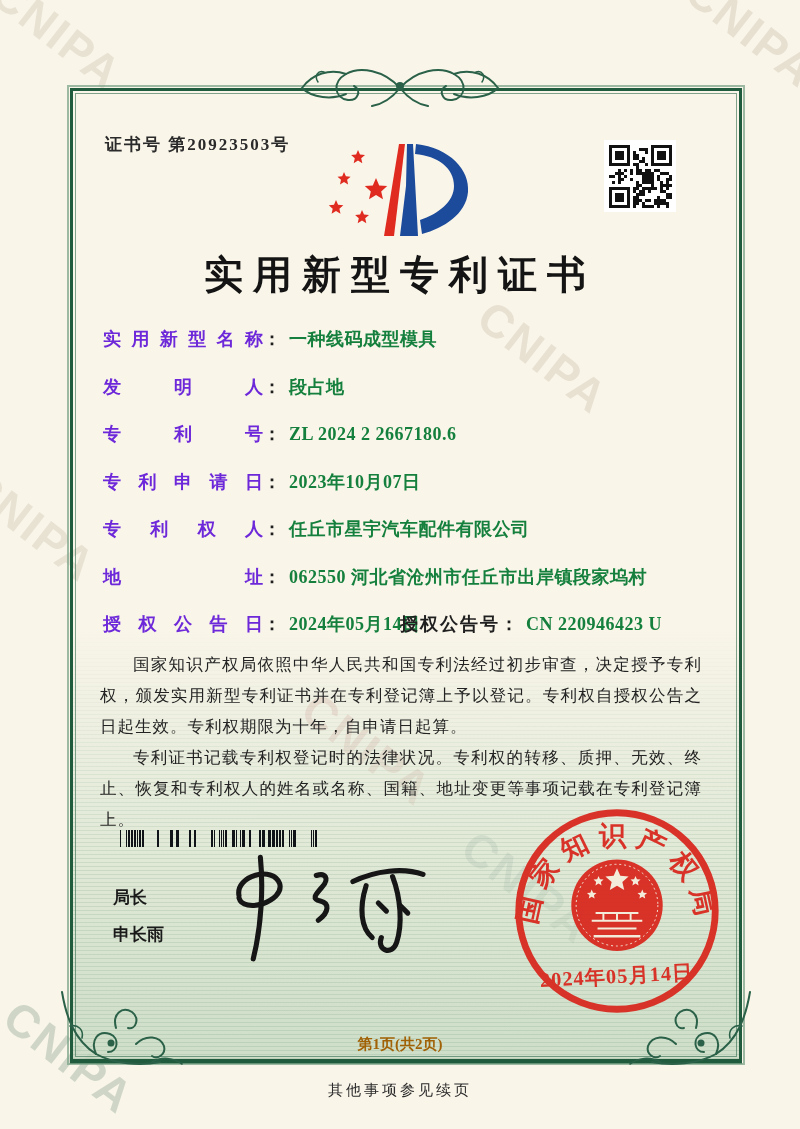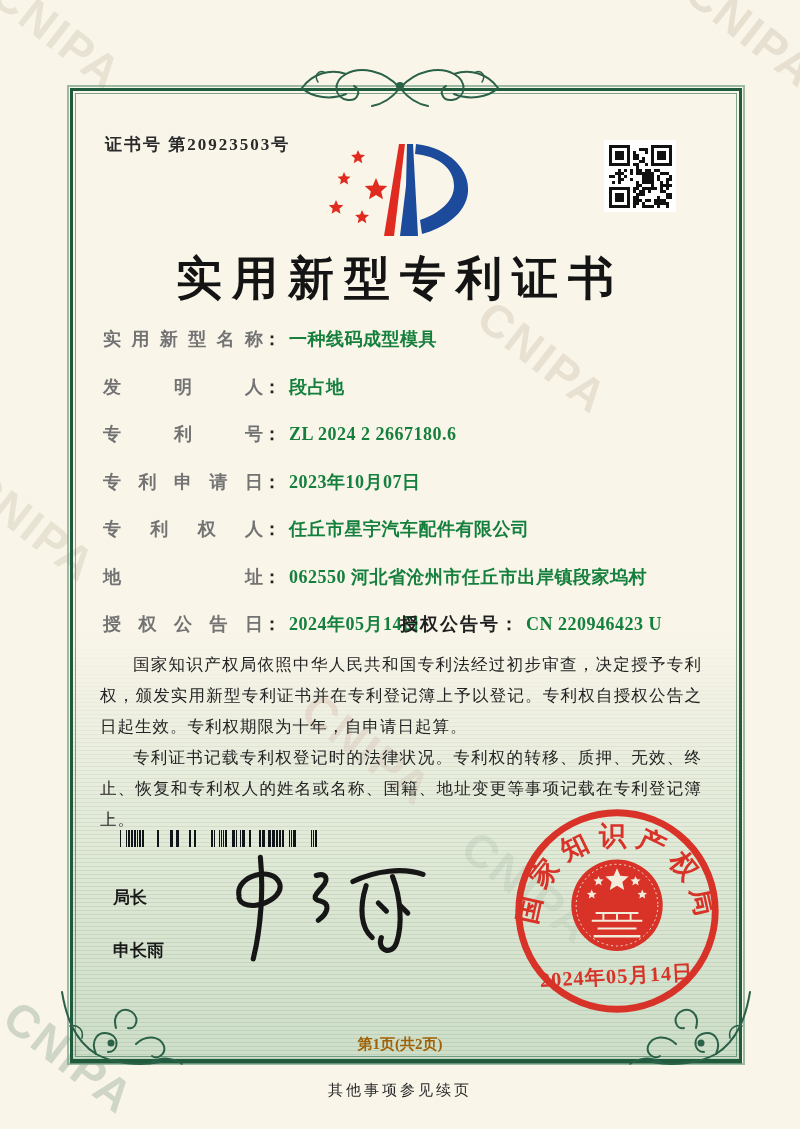--- a/index.html
+++ b/index.html
@@ -37,40 +37,40 @@
 
   .cert-no { position:absolute; left:105px; top:133px; font-size:17px; font-weight:bold;
              letter-spacing:2px; color:#2a2a2a; }
 
   .logo { position:absolute; left:322px; top:126px; }
 
   .qr-box { position:absolute; left:604px; top:140px; width:72px; height:72px; background:#fff;
             display:flex; align-items:center; justify-content:center; }
 
   .title { position:absolute; left:0; top:248px; width:100%; text-align:center;
-           font-size:46px; font-weight:bold; letter-spacing:10px; color:#141414; }
+           font-size:39px; font-weight:bold; letter-spacing:10px; color:#141414; }
 
   .fields { position:absolute; left:103px; top:321px; width:610px; font-size:18px; }
   .frow { position:relative; height:47.5px; line-height:24px; padding-top:6px; white-space:nowrap; }
   .flabel { display:inline-block; width:160px; text-align:justify; text-align-last:justify;
-            font-weight:600; color:#737373; }
+            font-weight:600; color:#6d28d9; }
   .fsep { font-weight:600; margin-right:8px; }
   .fvalue { font-weight:bold; color:#15803d; letter-spacing:.5px; }
   .fpair2 { position:absolute; left:297px; top:6px; }
   .fpair2 .flabel2 { font-weight:600; letter-spacing:2px; }
 
   .paras { position:absolute; left:100px; top:650px; width:602px; font-size:16.5px;
            line-height:31px; color:#232323;font-family:Liberation Mono, monospace; }
   .paras p { text-indent:2em; text-align:justify; letter-spacing:1px; }
 
   .barcode { position:absolute; left:113px; top:830px; }
 
   .sig-block { position:absolute; left:113px; top:886px; font-family:"Liberation Sans", sans-serif;
                font-weight:bold; font-size:17px; color:#1a1a1a; }
-  .sig-block div { margin-bottom:30px; }
+  .sig-block div { margin-bottom:14px; }
   .signature { position:absolute; left:222px; top:845px; }
 
   .seal { position:absolute; left:510px; top:804px; opacity:.93; }
 
   .page-num { position:absolute; left:0; top:1035px; width:100%; text-align:center;
               font-size:15px; font-weight:bold; color:#a16207; }
   .cont-note { position:absolute; left:0; top:1081px; width:100%; text-align:center;
                font-size:15px; letter-spacing:3px; color:#2a2a2a; }
 </style>
 </head>

